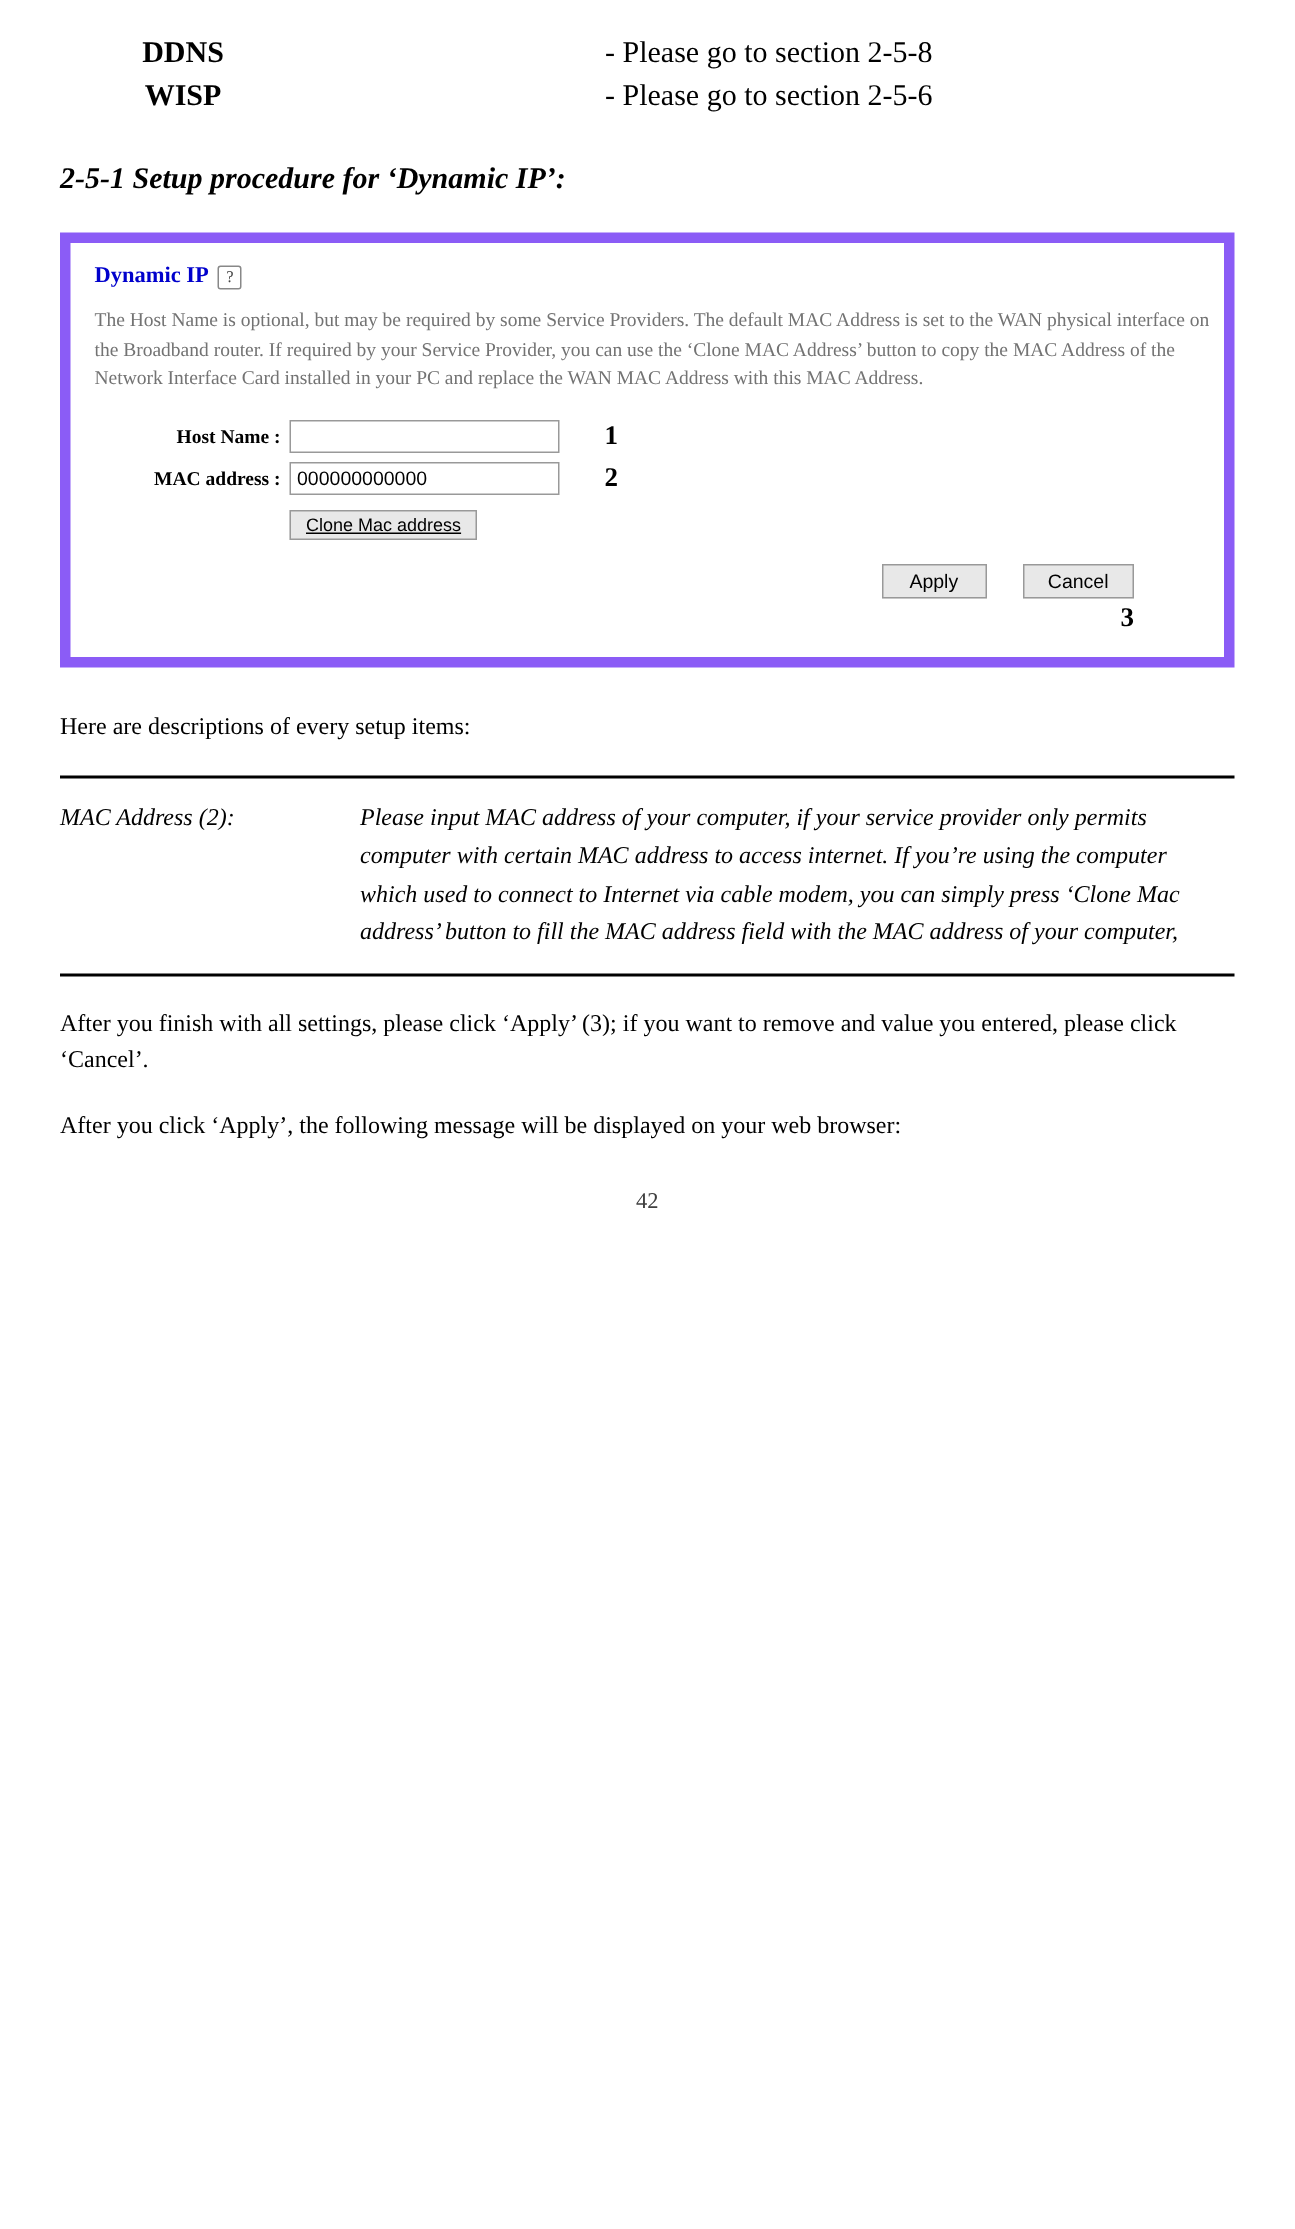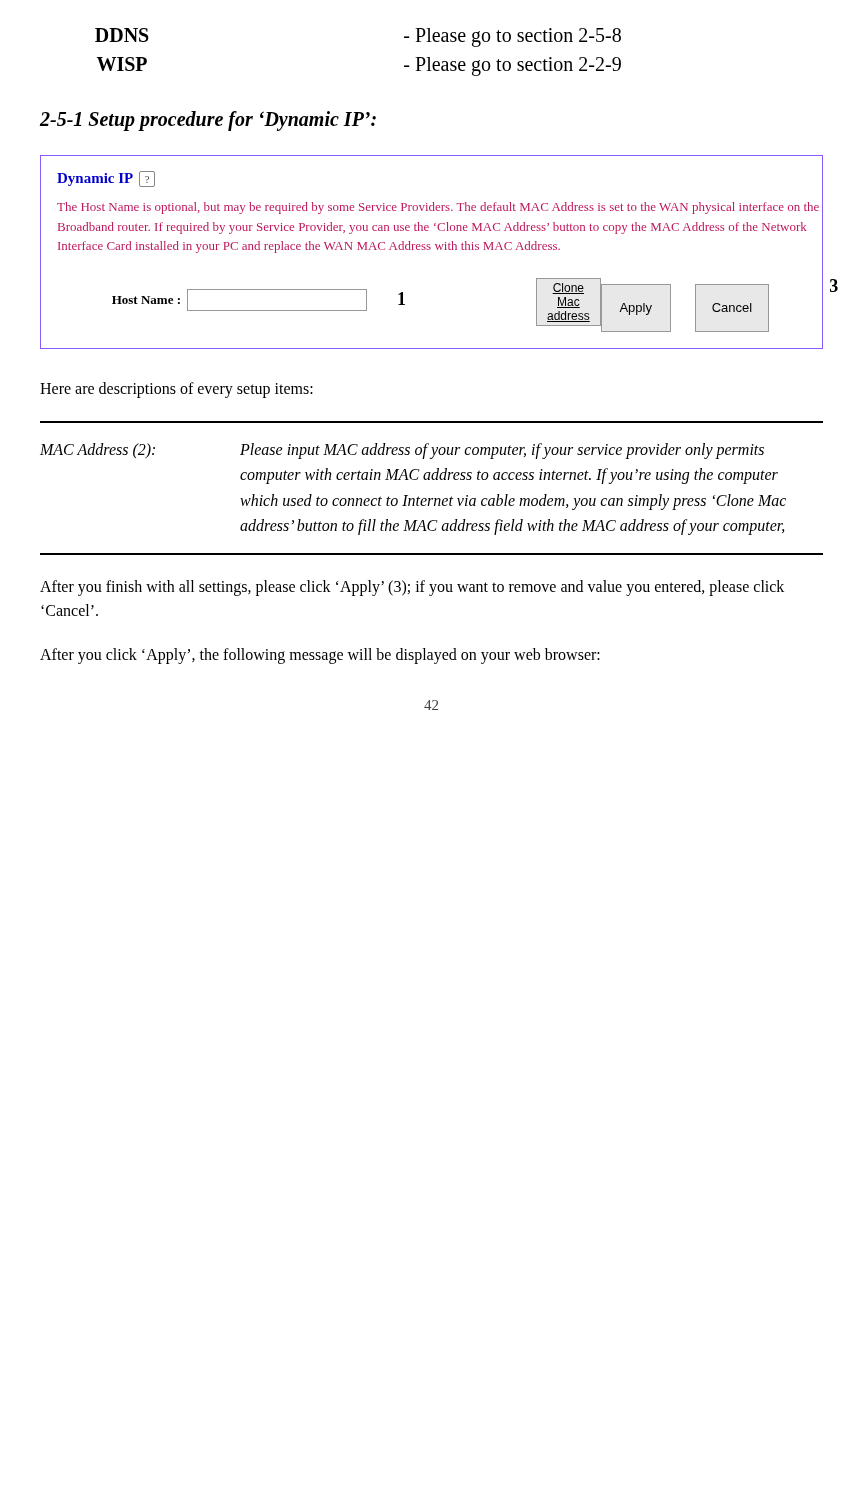--- a/index.html
+++ b/index.html
@@ -25,21 +25,21 @@
       width: 160px;
       font-weight: bold;
     }
     .section-heading {
       font-size: 20px;
       font-weight: bold;
       font-style: italic;
       margin-bottom: 24px;
     }
     .dynamic-ip-box {
-      border: 1px solid #8b5cf6;
+      border: 7px solid #8b5cf6;
       padding: 14px 0 16px 16px;
       margin-bottom: 28px;
       background: #fff;
     }
     .dynamic-ip-title {
       font-size: 15px;
       font-weight: bold;
       color: #0000cc;
       margin-bottom: 10px;
       display: flex;
@@ -55,27 +55,27 @@
       font-size: 11px;
       text-align: center;
       line-height: 14px;
       color: #444;
       font-style: normal;
       font-weight: normal;
       cursor: pointer;
     }
     .description-text {
       font-size: 13px;
-      color: #be185d;
+      color: #737373;
       margin-bottom: 18px;
       line-height: 1.5;
     }
     .form-area {
       display: flex;
-      flex-direction: row;
+      flex-direction: column;
       gap: 0;
     }
     .form-row {
       display: flex;
       align-items: center;
       margin-bottom: 6px;
     }
     .form-label {
       text-align: right;
       font-size: 13px;
@@ -171,21 +171,21 @@
 <body>
 
 <table class="top-table">
   <tbody id="top-table-body">
       <tr>
         <td class="label-col">DDNS</td>
         <td>- Please go to section 2-5-8</td>
       </tr>
       <tr>
         <td class="label-col">WISP</td>
-        <td>- Please go to section 2-2-9</td>
+        <td>- Please go to section 2-5-6</td>
       </tr>
     </tbody>
 </table>
 
 <div class="section-heading">2-5-1 Setup procedure for ‘Dynamic IP’:</div>
 
 <div class="dynamic-ip-box">
   <div class="dynamic-ip-title">
     <span>Dynamic IP</span>
     <span class="help-icon">?</span>
@@ -193,20 +193,25 @@
   <div class="description-text">The Host Name is optional, but may be required by some Service Providers. The default MAC Address is set to the WAN physical interface on the Broadband router. If required by your Service Provider, you can use the ‘Clone MAC Address’ button to copy the MAC Address of the Network Interface Card installed in your PC and replace the WAN MAC Address with this MAC Address.</div>
 
   <div class="form-area">
 
     <div class="form-row">
       <span class="form-label">Host Name :</span>
       <input class="form-input" type="text" value="" style="">
       <span class="number-label">1</span>
     </div>
 
+    <div class="form-row">
+      <span class="form-label">MAC address :</span>
+      <input class="form-input" type="text" value="000000000000" style="">
+      <span class="number-label">2</span>
+    </div>
 
     <div class="form-row">
       <button class="clone-btn">Clone Mac address</button>
     </div>
 
     <div class="action-row">
       <button class="action-btn">Apply</button>
       <button class="action-btn">Cancel</button>
     </div>
 

